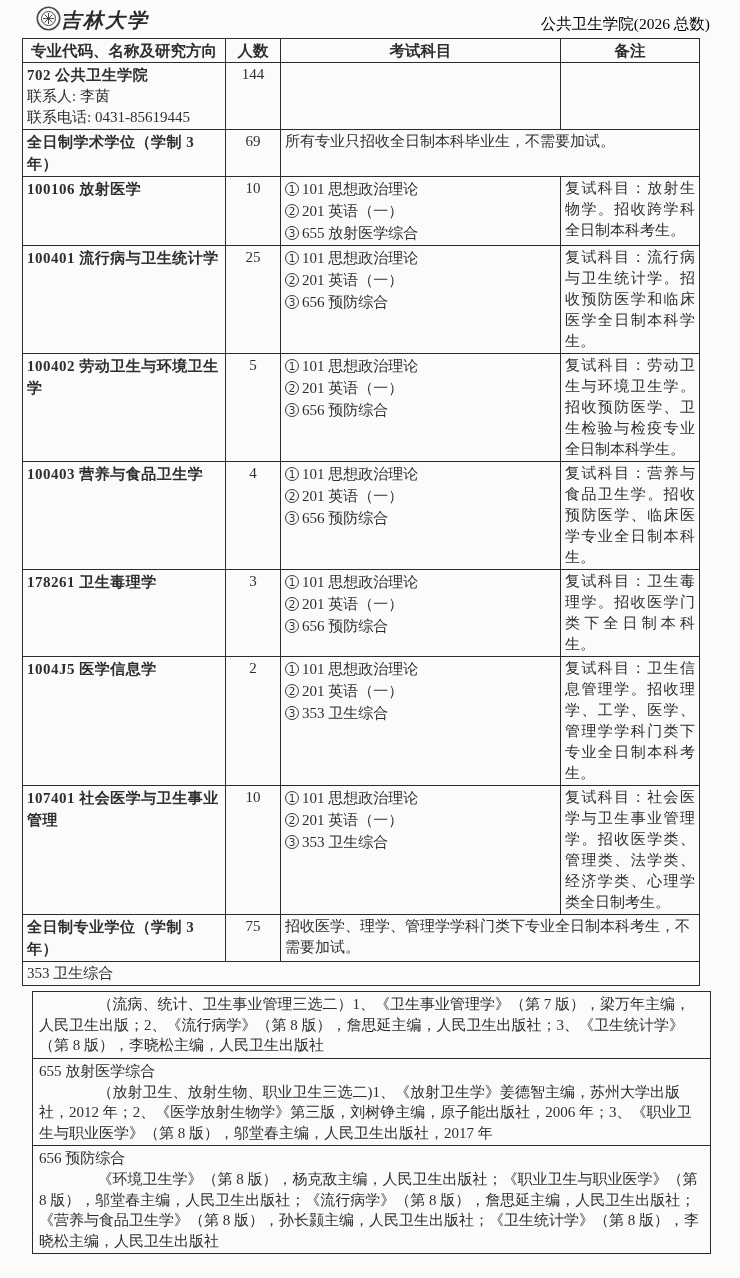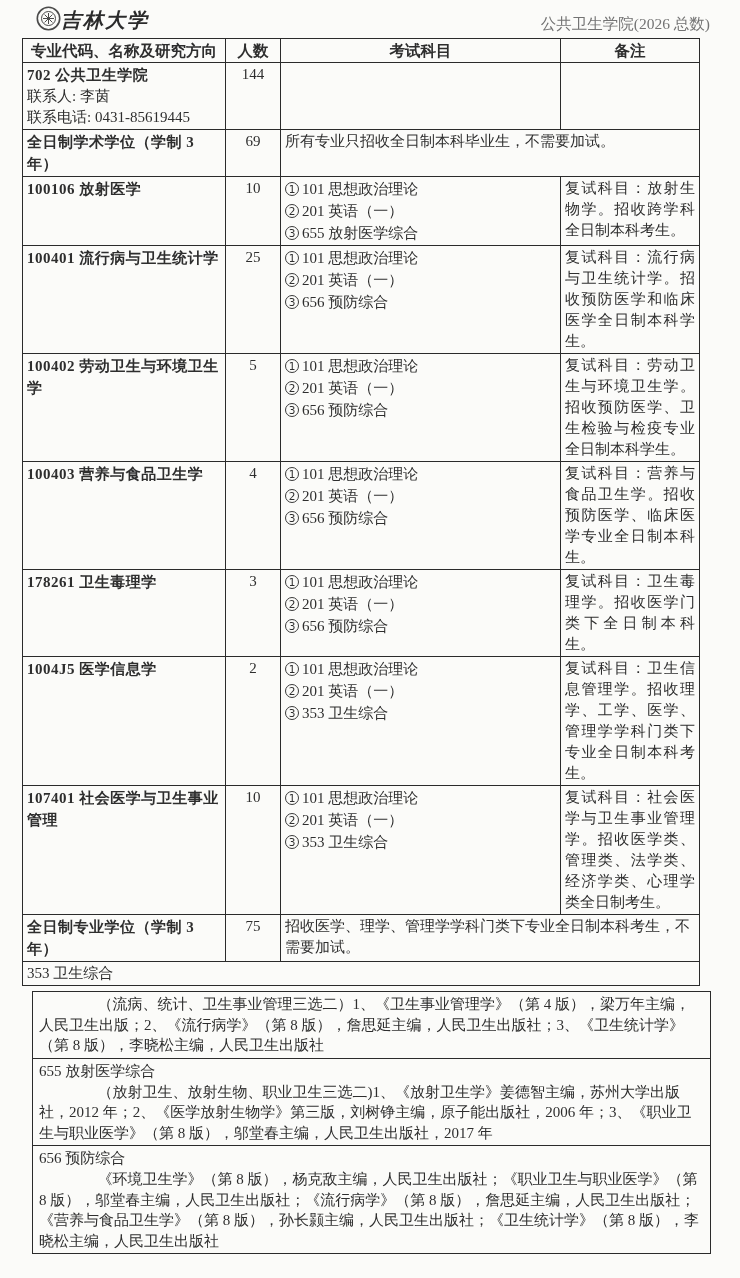--- a/index.html
+++ b/index.html
@@ -9,21 +9,21 @@
     background:#fbfbf9;
     font-family:"Liberation Serif","DejaVu Serif",serif;
     color:#2e2e2e; font-size:15px;
   }
   .topbar {
     display:flex; justify-content:space-between; align-items:flex-end;
     padding:8px 30px 3px 36px; height:38px;
   }
   .logo { display:flex; align-items:center; }
   .logo-text { font-size:20px; font-weight:bold; font-style:italic; letter-spacing:2px; color:#2b2b2b; }
-  .title-right { font-size:15.5px; color:#737373; }
+  .title-right { font-size:15.5px; color:#000000; }
 
   table.main {
     border-collapse:collapse; table-layout:fixed;
     width:677px; margin-left:22px;
   }
   table.main th, table.main td {
     border:1.5px solid #2b2b2b; vertical-align:top;
     padding:1px 4px; line-height:21px; overflow:hidden;
   }
   th { font-size:15.5px; font-weight:bold; text-align:center; padding:0; line-height:20px; }
@@ -204,21 +204,21 @@
 
       <tr class="rh22">
         <td class="refcode-cell" colspan="4">353 卫生综合</td>
       </tr>
 
     </tbody>
   </table>
 
   <div class="refbox">
     <div class="refsec refsec-353">
-      <div class="para">（流病、统计、卫生事业管理三选二）1、《卫生事业管理学》（第 4 版），梁万年主编，人民卫生出版；2、《流行病学》（第 8 版），詹思延主编，人民卫生出版社；3、《卫生统计学》（第 8 版），李晓松主编，人民卫生出版社</div>
+      <div class="para">（流病、统计、卫生事业管理三选二）1、《卫生事业管理学》（第 7 版），梁万年主编，人民卫生出版；2、《流行病学》（第 8 版），詹思延主编，人民卫生出版社；3、《卫生统计学》（第 8 版），李晓松主编，人民卫生出版社</div>
     </div>
     <div class="refsec refsec-655">
       <div class="refcode">655 放射医学综合</div>
       <div class="para">（放射卫生、放射生物、职业卫生三选二)1、《放射卫生学》姜德智主编，苏州大学出版社，2012 年；2、《医学放射生物学》第三版，刘树铮主编，原子能出版社，2006 年；3、《职业卫生与职业医学》（第 8 版），邬堂春主编，人民卫生出版社，2017 年</div>
     </div>
     <div class="refsec refsec-656">
       <div class="refcode">656 预防综合</div>
       <div class="para">《环境卫生学》（第 8 版），杨克敌主编，人民卫生出版社；《职业卫生与职业医学》（第 8 版），邬堂春主编，人民卫生出版社；《流行病学》（第 8 版），詹思延主编，人民卫生出版社；《营养与食品卫生学》（第 8 版），孙长颢主编，人民卫生出版社；《卫生统计学》（第 8 版），李晓松主编，人民卫生出版社</div>
     </div>
   </div>

